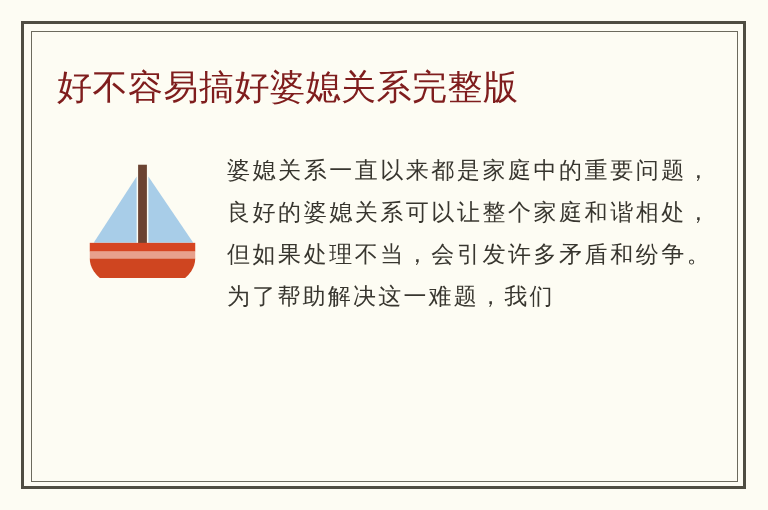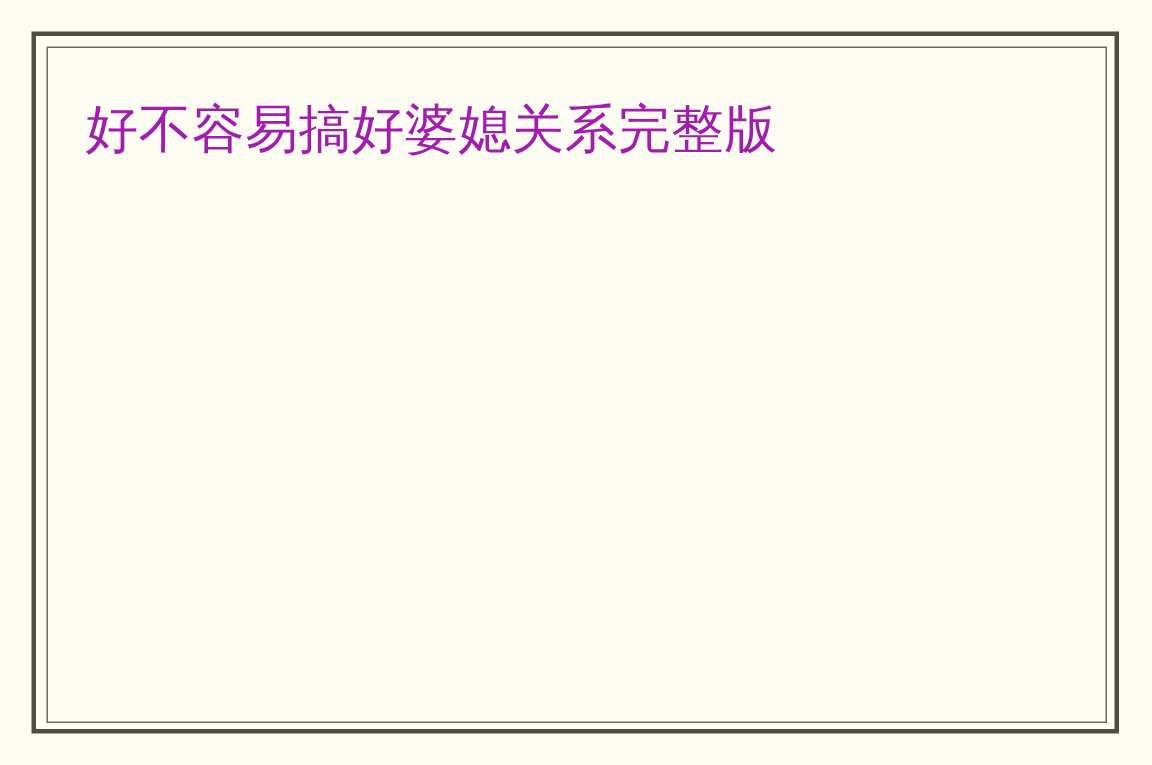--- a/index.html
+++ b/index.html
@@ -54,21 +54,21 @@
   }
 
   .article-title {
     position: absolute;
     left: 26px;
     top: 34px;
     width: 640px;
     font-size: 35px;
     line-height: 44px;
     letter-spacing: 0.5px;
-    color: #a21caf;
+    color: #7f1d1d;
     font-weight: 400;
     white-space: nowrap;
     font-family: "Liberation Sans", "DejaVu Sans", sans-serif;
   }
 
   .body-row {
     position: absolute;
     left: 26px;
     top: 116px;
     width: 655px;
@@ -107,15 +107,37 @@
 
 <div class="page">
 
   <div class="frame-outer"></div>
   <div class="frame-inner"></div>
 
   <div class="content">
 
     <div class="article-title">好不容易搞好婆媳关系完整版</div>
 
+    <div class="body-row">
+
+      <div class="figure">
+        <svg class="boat-svg" viewBox="0 0 128 128" aria-hidden="true">
+
+          <polygon points="58,24 58,92 14,92" fill="#a8cde8"></polygon>
+
+          <polygon points="70,24 70,92 116,92" fill="#a8cde8"></polygon>
+
+          <rect x="59.5" y="12" width="9" height="84" fill="#6b4332"></rect>
+
+          <rect x="10" y="92" width="108" height="9" fill="#d64522"></rect>
+
+          <rect x="10" y="101" width="108" height="7" fill="#e8a08c"></rect>
+
+          <path d="M10 108 L118 108 A54 34 0 0 1 10 108 Z" fill="#cf4520"></path>
+        </svg>
+      </div>
+
+      <div class="body-text">婆媳关系一直以来都是家庭中的重要问题，良好的婆媳关系可以让整个家庭和谐相处，但如果处理不当，会引发许多矛盾和纷争。为了帮助解决这一难题，我们</div>
+
+    </div>
 
   </div>
 </div>
 
 </body></html>

